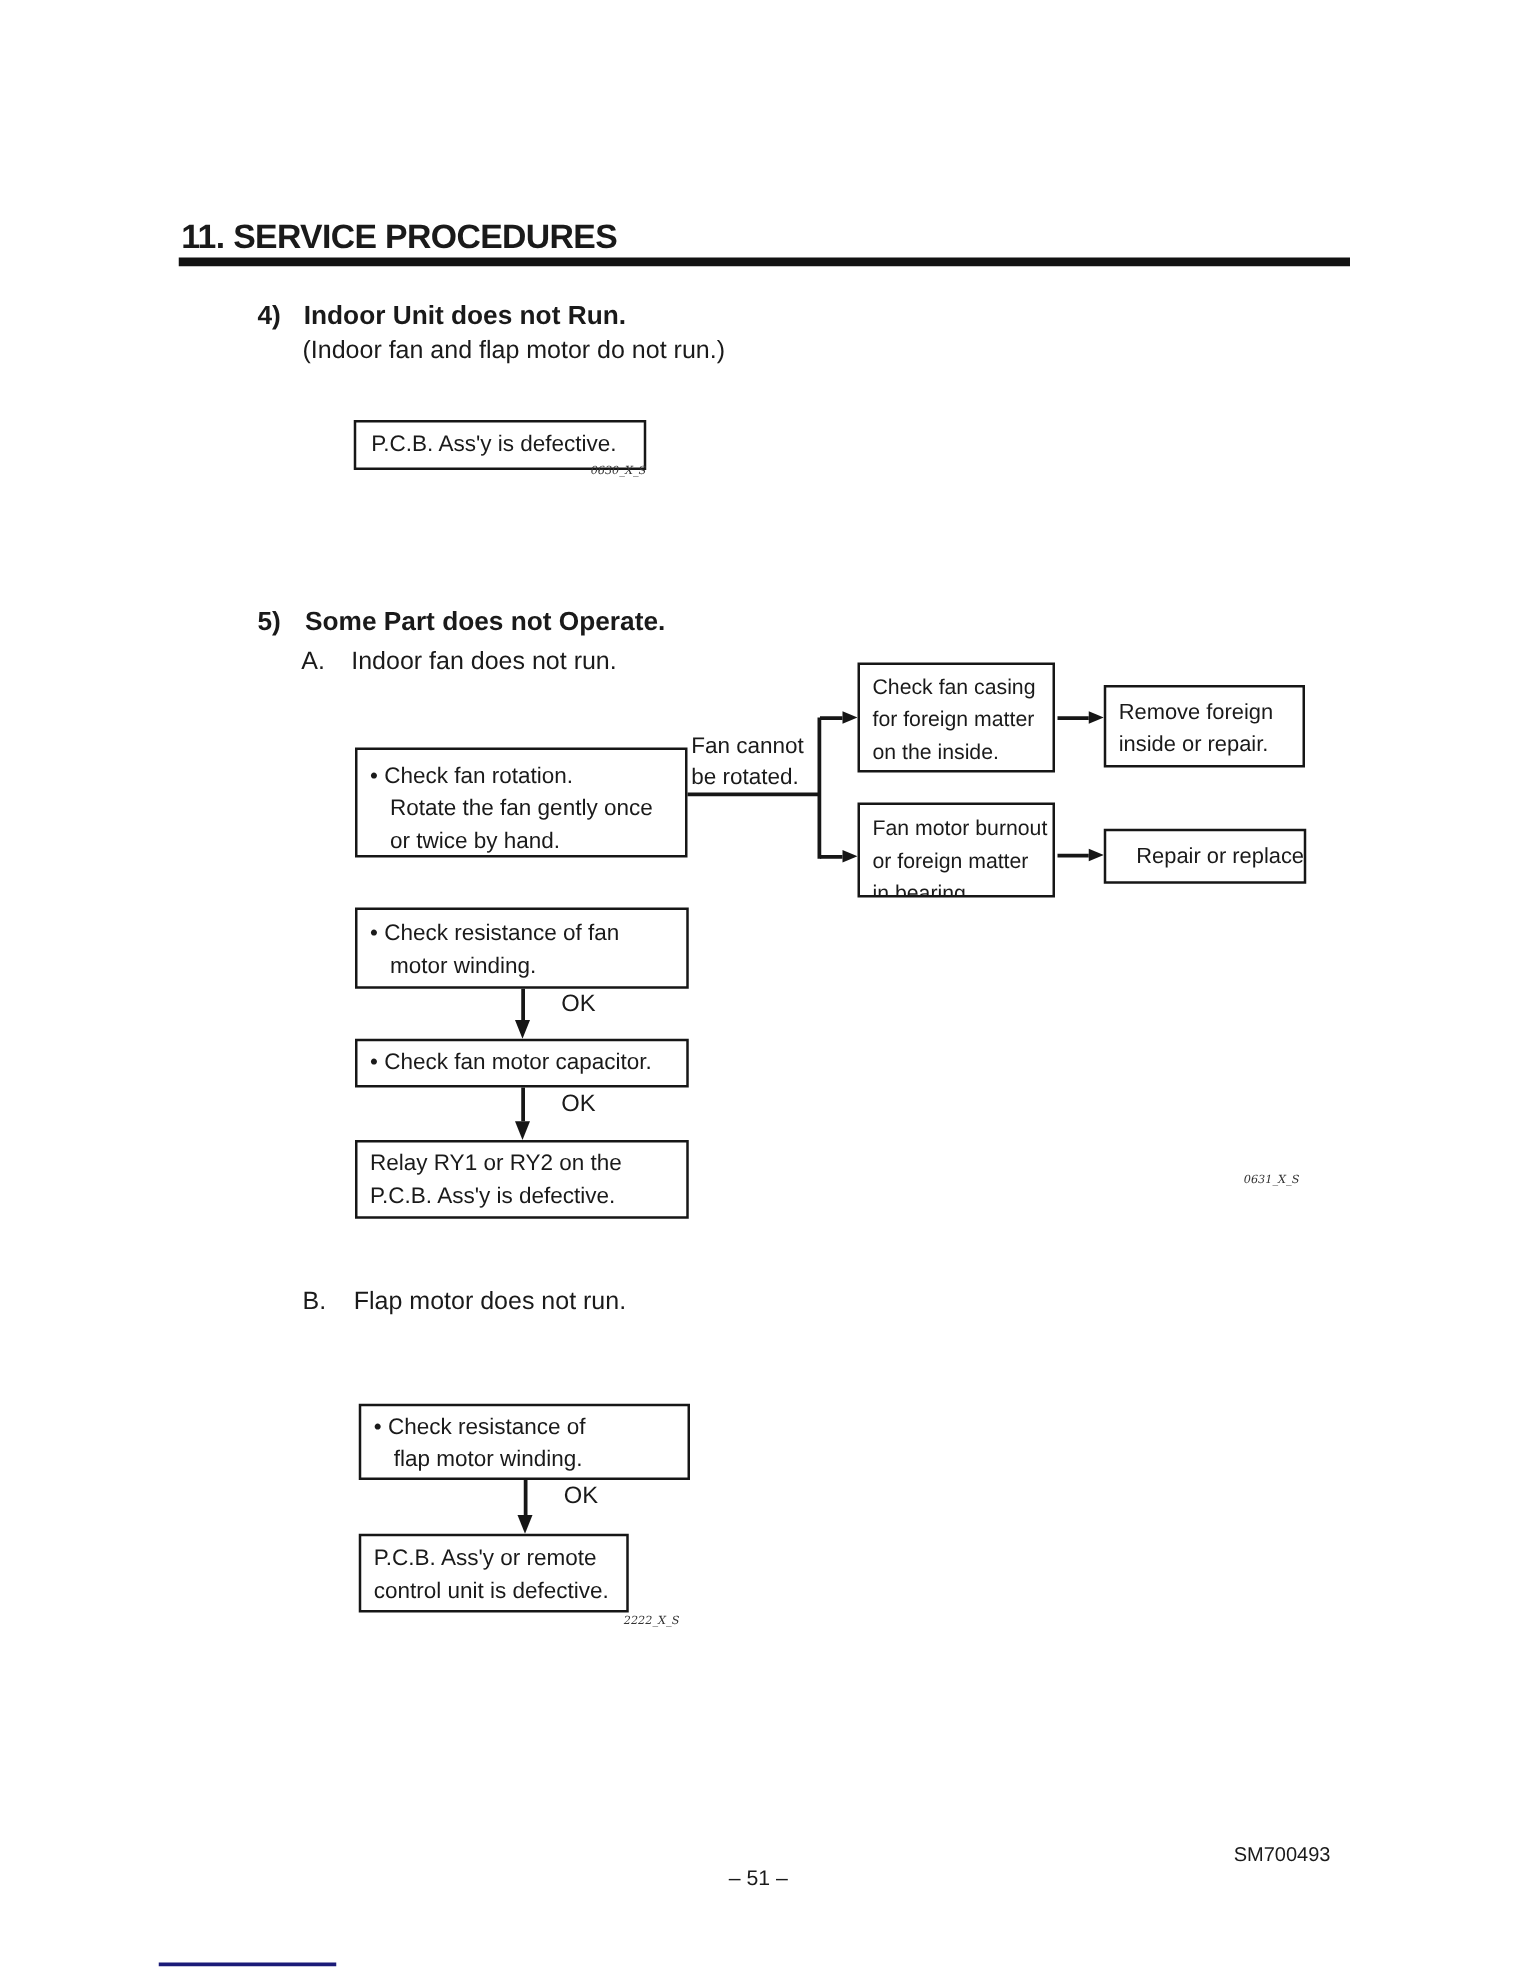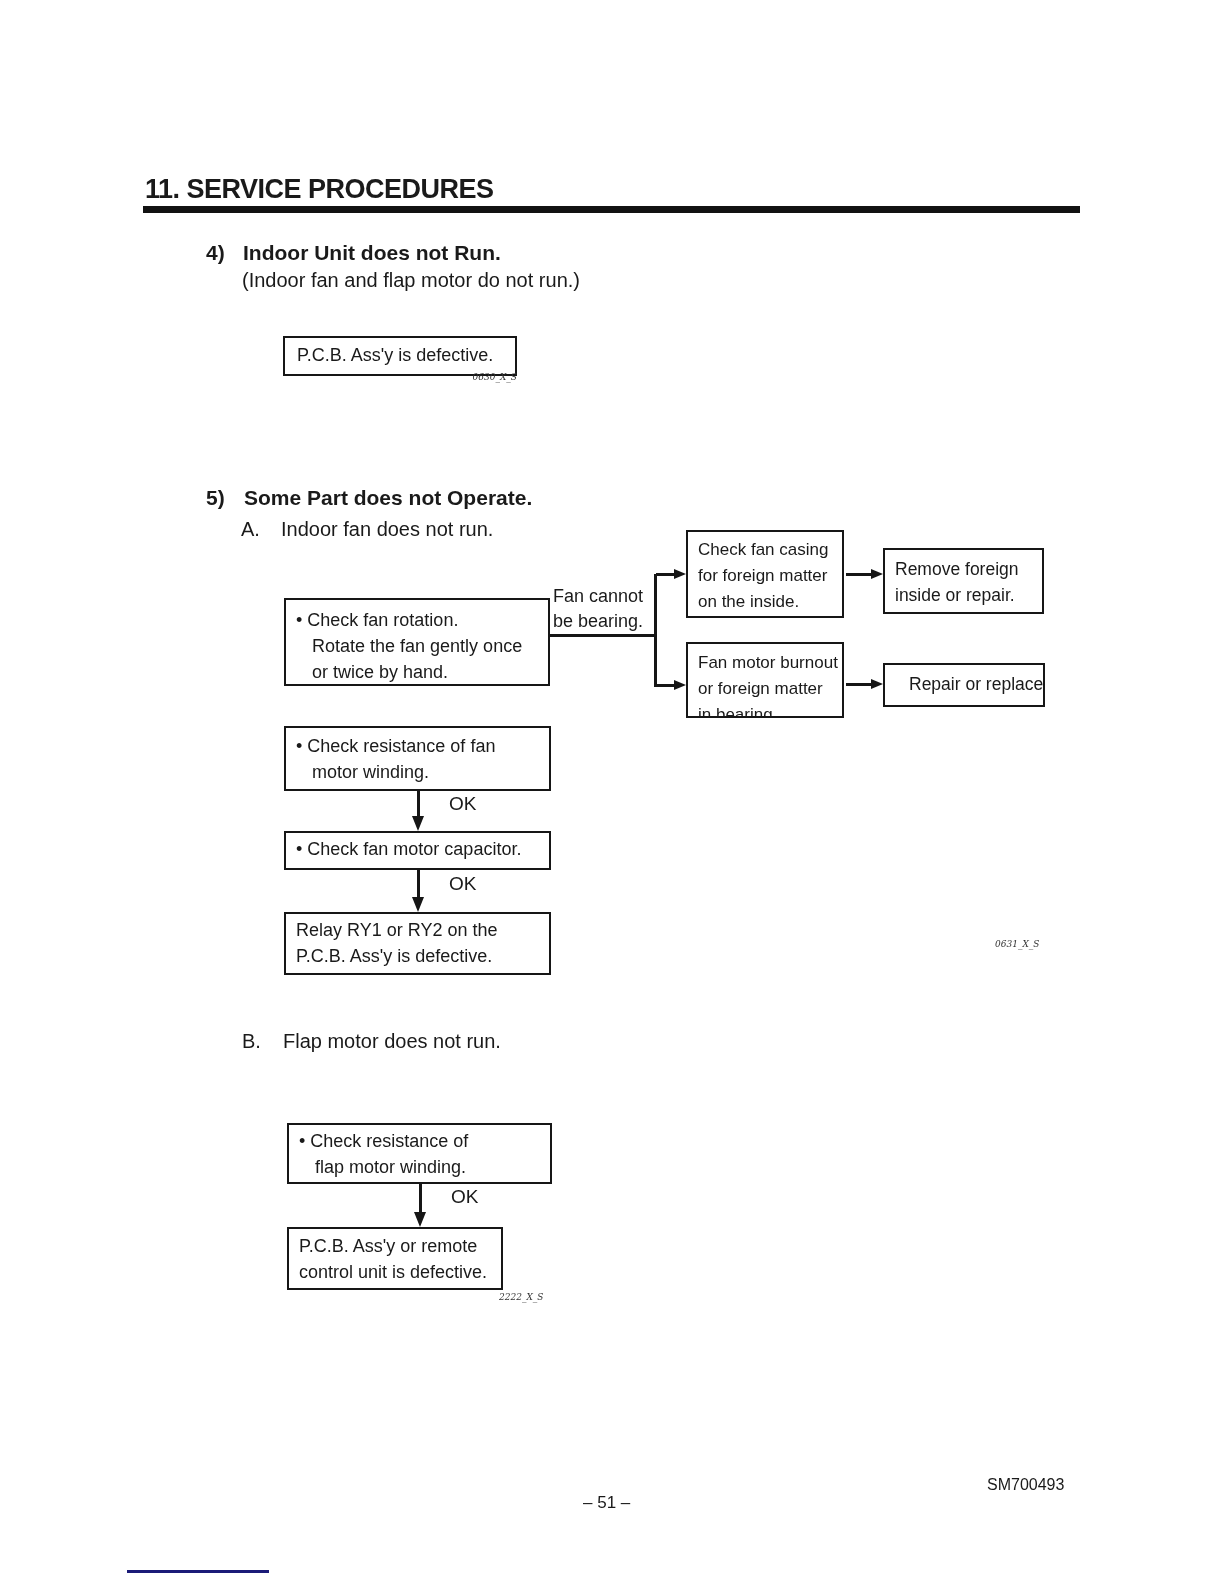--- a/index.html
+++ b/index.html
@@ -95,21 +95,21 @@
 <div id="sAtitle" class="abs subhead">Indoor fan does not run.</div>
 
 <div id="box-rot" class="fbox">
   <div class="ln">• Check fan rotation.</div>
   <div class="ln cont">Rotate the fan gently once</div>
   <div class="ln cont">or twice by hand.</div>
 </div>
 
 <div id="lbl-branch" class="abs">
   <div class="ln">Fan cannot</div>
-  <div class="ln">be bearing.</div>
+  <div class="ln">be rotated.</div>
 </div>
 
 <div id="hline-branch" class="hline"></div>
 <div id="vline-branch" class="vline"></div>
 <div id="arr-casing" class="harrow"></div>
 <div id="arr-burnout" class="harrow"></div>
 
 <div id="box-casing" class="fbox">
   <div class="ln">Check fan casing</div>
   <div class="ln">for foreign matter</div>

